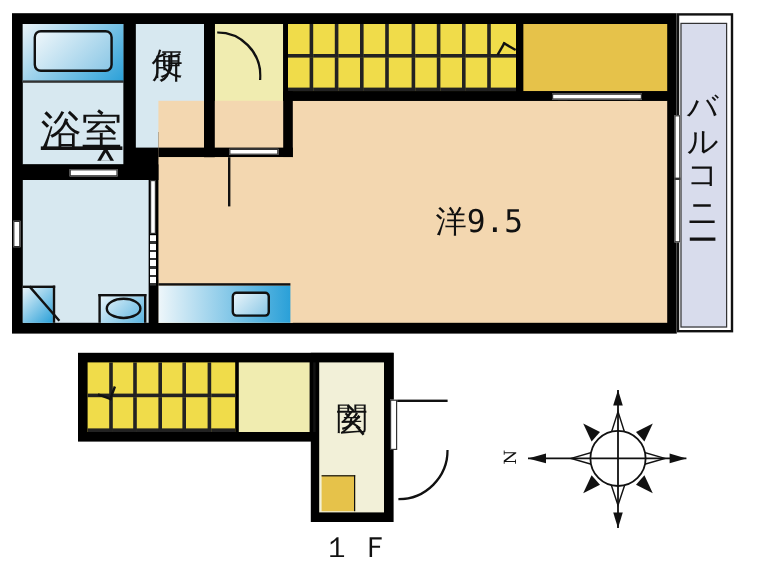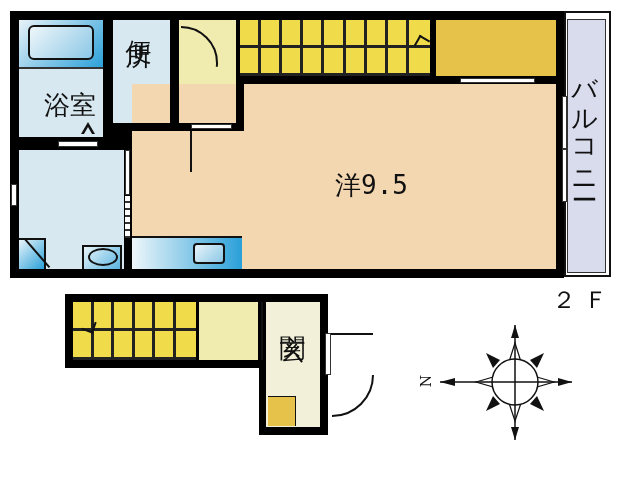--- a/index.html
+++ b/index.html
@@ -19,21 +19,21 @@
 <body>
 
 <div class="abs" style="left:0;top:0;width:640px;height:300px;">
 
   <div class="wall" style="left:10px;top:11px;width:554px;height:267px;"></div>
 
   <div class="room" style="left:19px;top:20px;width:84px;height:117px;background:#d7e8f0;"></div>
   <div class="abs" style="left:19px;top:20px;width:84px;height:48px;background:linear-gradient(135deg,#e8f2f8,#2aa0d8);"></div>
   <div class="abs" style="left:28px;top:25px;width:66px;height:35px;border:2px solid #111;border-radius:6px;background:linear-gradient(135deg,#eef6fa,#8cc8e6);"></div>
   <div class="abs" style="left:19px;top:67px;width:84px;height:2px;background:#333;"></div>
-  <span class="label" style="left:44px;top:92px;font-size:26px;">浴室</span>
+  <span class="label" style="left:34px;top:92px;font-size:34px;text-decoration:underline;">浴室</span>
   <div class="abs" style="left:81px;top:122px;width:0;height:0;border-left:7px solid transparent;border-right:7px solid transparent;border-bottom:12px solid #111;"></div>
   <div class="abs" style="left:84px;top:127px;width:0;height:0;border-left:4px solid transparent;border-right:4px solid transparent;border-bottom:7px solid #d7e8f0;"></div>
   <div class="win" style="left:58px;top:142px;width:40px;height:5px;"></div>
 
   <div class="room" style="left:113px;top:20px;width:57px;height:103px;background:#d7e8f0;"></div>
   <span class="label vert" style="left:126px;top:20px;font-size:26px;">便所</span>
   <div class="abs" style="left:135px;top:85px;width:20px;height:28px;border:2px solid #111;border-radius:10px 10px 2px 2px;background:linear-gradient(180deg,#e8f4fa,#3aa4d8);"></div>
   <div class="abs" style="left:132px;top:110px;width:26px;height:13px;border:2px solid #111;background:linear-gradient(180deg,#bfe0f0,#3aa4d8);"></div>
 
   <div class="room" style="left:179px;top:20px;width:57px;height:103px;background:#f0ecb0;"></div>
@@ -71,21 +71,21 @@
   <div class="abs" style="left:524px;top:84px;width:0;height:0;border-left:4px solid transparent;border-right:4px solid transparent;border-top:7px solid #f3d7b0;"></div>
 
   <div class="room" style="left:132px;top:84px;width:424px;height:185px;background:#f3d7b0;"></div>
   <div class="room" style="left:132px;top:133px;width:110px;height:100px;background:#f3d7b0;"></div>
   <div class="wall" style="left:236px;top:76px;width:8px;height:55px;"></div>
   <div class="wall" style="left:132px;top:123px;width:112px;height:8px;"></div>
   <div class="room" style="left:132px;top:131px;width:112px;height:138px;background:#f3d7b0;"></div>
   <div class="win" style="left:191px;top:124px;width:41px;height:5px;"></div>
   <div class="abs" style="left:150px;top:90px;width:82px;height:82px;border:2px solid #111;border-radius:50%;clip-path:inset(50% 50% 0 50%);"></div>
   <div class="abs" style="left:190px;top:131px;width:2px;height:41px;background:#111;"></div>
-  <span class="label" style="left:335px;top:172px;font-size:26px;font-family:'DejaVu Sans Mono',monospace;">洋9.5</span>
+  <span class="label" style="left:363px;top:172px;font-size:26px;font-family:'DejaVu Sans Mono',monospace;">洋9.5</span>
 
   <div class="abs" style="left:132px;top:236px;width:110px;height:33px;background:linear-gradient(90deg,#eef6fa,#2aa0d8);border-top:2px solid #111;"></div>
   <div class="abs" style="left:193px;top:243px;width:32px;height:21px;border:2px solid #111;border-radius:4px;background:linear-gradient(135deg,#e8f4fa,#8cc8e6);"></div>
 
   <div class="room" style="left:19px;top:150px;width:105px;height:119px;background:#d7e8f0;"></div>
   <div class="wall" style="left:124px;top:131px;width:8px;height:138px;"></div>
   <div class="win" style="left:125px;top:150px;width:5px;height:45px;"></div>
   <div class="abs" style="left:125px;top:196px;width:5px;height:42px;background:repeating-linear-gradient(180deg,#fff 0 5px,#333 5px 7px);"></div>
   <div class="win" style="left:11px;top:184px;width:6px;height:22px;"></div>
   <div class="abs" style="left:19px;top:238px;width:27px;height:31px;background:linear-gradient(135deg,#e8f4fa,#2aa0d8);border-top:2px solid #111;border-right:2px solid #111;"></div>
@@ -101,21 +101,20 @@
   <div class="wall" style="left:236px;top:76px;width:320px;height:8px;"></div>
   <div class="wall" style="left:430px;top:20px;width:6px;height:56px;"></div>
   <div class="win" style="left:460px;top:78px;width:75px;height:5px;"></div>
 
   <div class="abs" style="left:564px;top:11px;width:47px;height:266px;border:2px solid #111;background:#fff;"></div>
   <div class="room" style="left:567px;top:19px;width:39px;height:254px;background:#d8dcec;border:1px solid #333;"></div>
   <div class="win" style="left:562px;top:96px;width:5px;height:106px;"></div>
   <div class="abs" style="left:562px;top:148px;width:5px;height:2px;background:#333;"></div>
   <span class="label vert" style="left:572px;top:60px;font-size:26px;">バルコニー</span>
 
-  <span class="floor-label" style="left:552px;top:284px;font-size:24px;">２Ｆ</span>
 </div>
 
 <div class="abs" style="left:0;top:290px;width:640px;height:190px;">
   <div class="wall" style="left:65px;top:4px;width:263px;height:74px;"></div>
   <div class="wall" style="left:259px;top:4px;width:69px;height:141px;"></div>
 
   <div class="stairs" style="left:73px;top:12px;width:123px;height:58px;grid-template-columns:repeat(6,1fr);grid-template-rows:1fr 1fr;">
     <div></div>
       <div></div>
       <div></div>
@@ -133,20 +132,21 @@
   <div class="room" style="left:199px;top:12px;width:59px;height:58px;background:#f0ecb0;"></div>
   <div class="abs" style="left:261px;top:12px;width:2px;height:58px;background:#111;"></div>
 
   <div class="room" style="left:266px;top:12px;width:54px;height:125px;background:#f2f0d8;"></div>
   <span class="label vert" style="left:280px;top:24px;font-size:26px;">玄関</span>
   <div class="abs" style="left:268px;top:106px;width:28px;height:30px;background:#e6c24a;border-top:1px solid #111;border-right:1px solid #111;"></div>
   <div class="win" style="left:325px;top:43px;width:6px;height:42px;"></div>
   <div class="abs" style="left:290px;top:43px;width:84px;height:84px;border:2px solid #111;border-radius:50%;clip-path:inset(0 0 50% 50%);transform:translateY(-42px) scaleY(-1) translateY(-42px);"></div>
   <div class="abs" style="left:331px;top:43px;width:42px;height:2px;background:#111;"></div>
 
+  <span class="floor-label" style="left:269px;top:150px;font-size:24px;">１Ｆ</span>
 </div>
 
 <div class="abs" style="left:410px;top:320px;width:170px;height:130px;">
   <svg width="170" height="130" viewBox="0 0 170 130">
     <line x1="30" y1="62" x2="162" y2="62" stroke="#111" stroke-width="1.5"></line>
     <line x1="105" y1="5" x2="105" y2="120" stroke="#111" stroke-width="1.5"></line>
     <polygon points="30,62 45,58 45,66" fill="#111"></polygon>
     <polygon points="162,62 148,58 148,66" fill="#111"></polygon>
     <polygon points="105,5 101,18 109,18" fill="#111"></polygon>
     <polygon points="105,120 101,107 109,107" fill="#111"></polygon>

